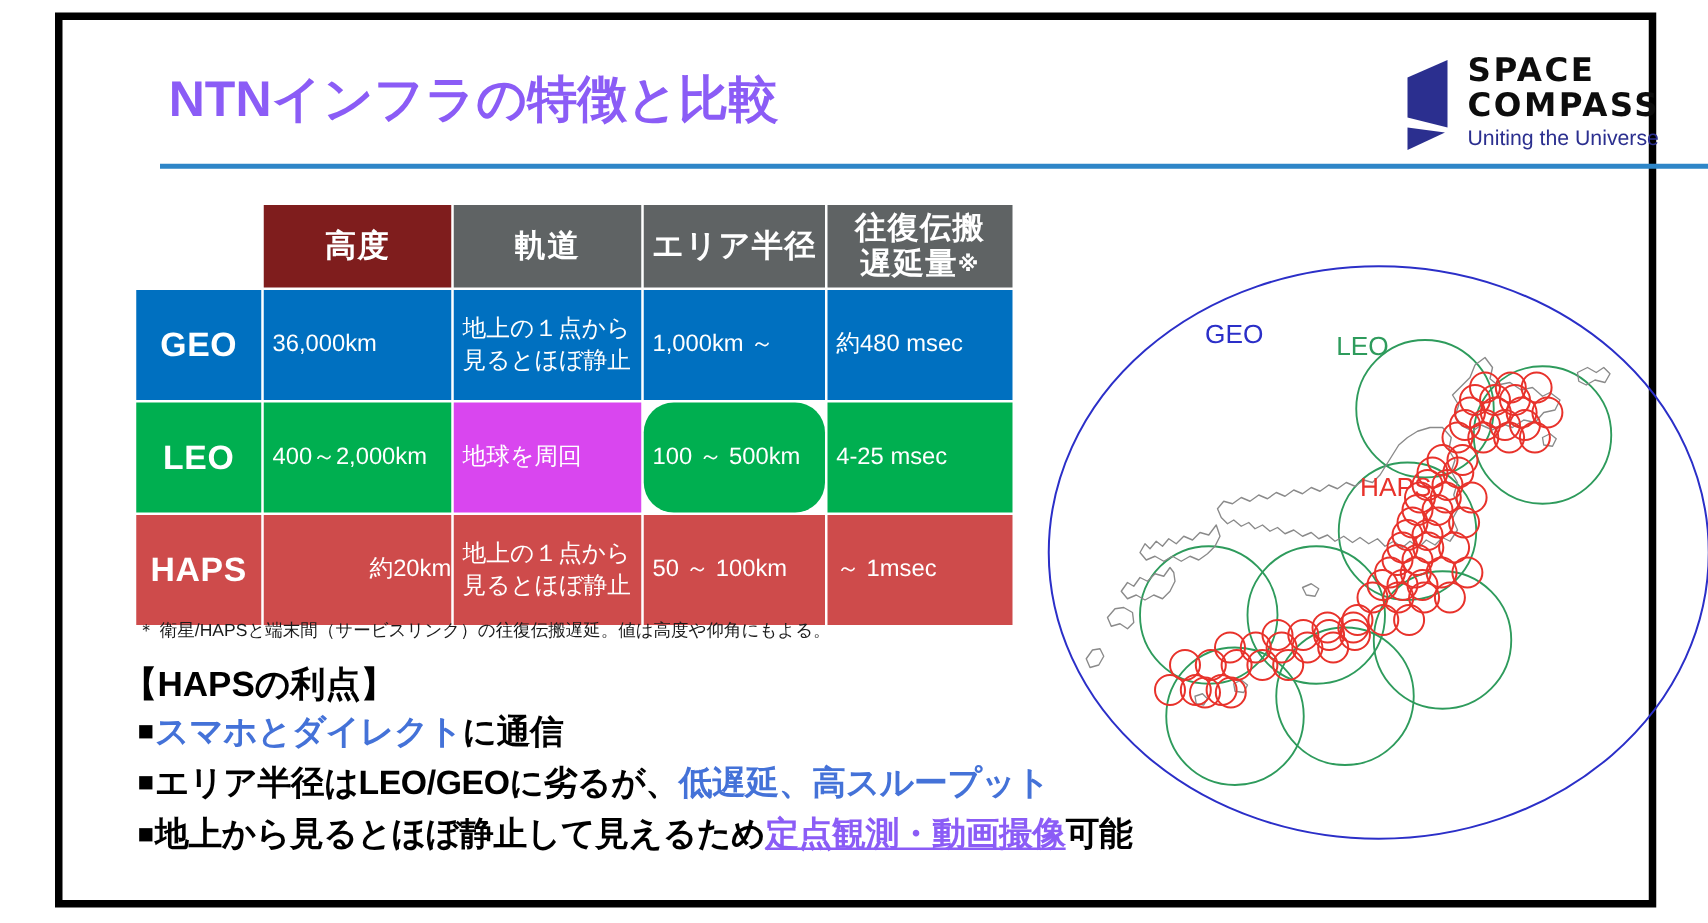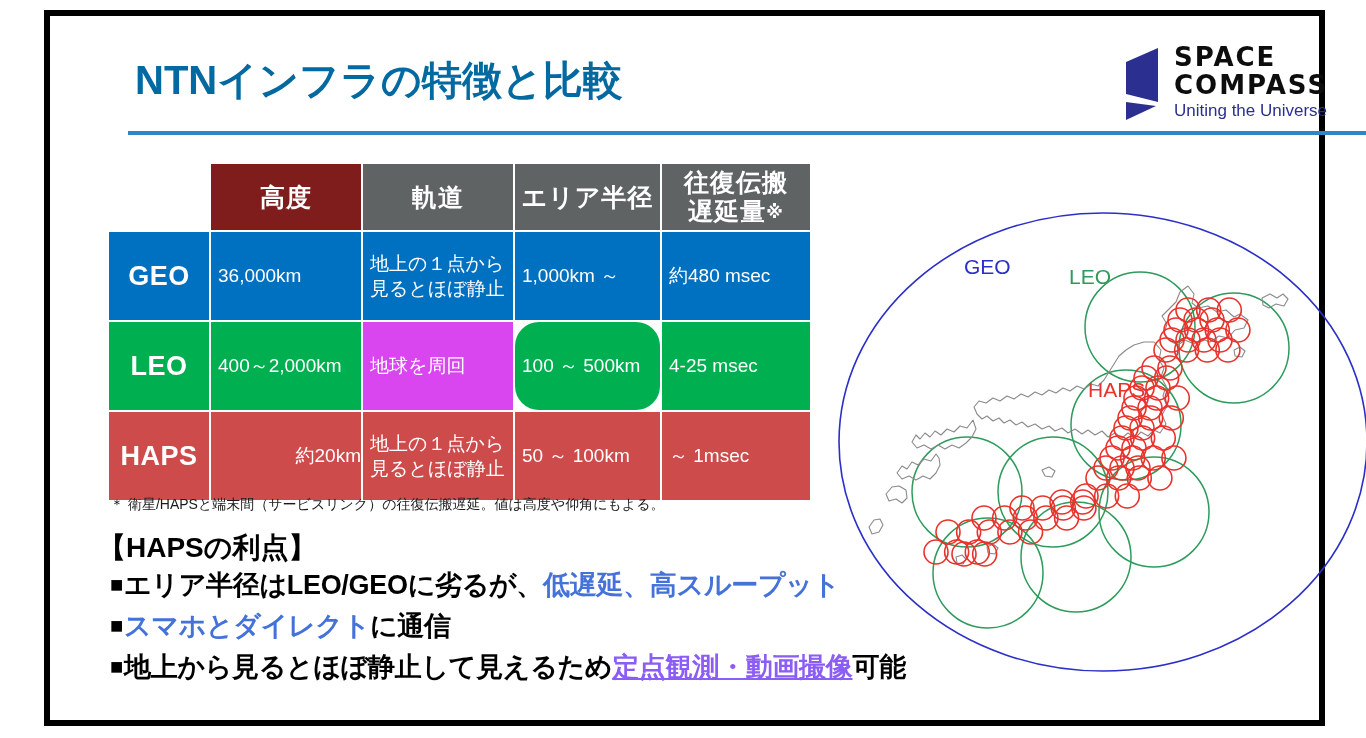--- a/index.html
+++ b/index.html
@@ -211,21 +211,21 @@
   .lbl-geo  { fill: #2b2fc8; font-family: "Liberation Sans", sans-serif; font-size: 21px; }
   .lbl-leo  { fill: #2e9b5c; font-family: "Liberation Sans", sans-serif; font-size: 21px; }
   .lbl-haps { fill: #e8322b; font-family: "Liberation Sans", sans-serif; font-size: 21px; }
 </style>
 </head>
 <body>
 
 <div id="slide">
   <div id="frame" style="border-color: rgb(0, 0, 0);">
 
-    <div id="page-title" style="color: #0369a1;">NTNインフラの特徴と比較</div>
+    <div id="page-title" style="color: #8b5cf6;">NTNインフラの特徴と比較</div>
     <div id="title-rule" style="background: rgb(46, 134, 200);"></div>
 
     <div id="logo">
       <svg id="logo-mark" viewBox="0 0 52 74">
         <path d="M42,2 L10,16 L10,48 L42,56 Z" fill="#2b2f8f"></path>
         <path d="M10,56 L40,60 L10,74 Z" fill="#2b2f8f"></path>
       </svg>
       <div id="logo-text">
         <div class="logo-word">SPACE</div>
         <div class="logo-word">COMPASS</div>
@@ -277,24 +277,24 @@
           <td class="data-cell col-delay" style="background: rgb(206, 75, 75);">～ 1msec</td>
         </tr>
       </tbody>
     </table>
 
     <div id="footnote">＊ 衛星/HAPSと端末間（サービスリンク）の往復伝搬遅延。値は高度や仰角にもよる。</div>
 
     <div id="benefits">
       <div id="benefits-heading">【HAPSの利点】</div>
       <div class="benefit-item">
-        <span class="bullet-sq">■</span><span>エリア半径はLEO/GEOに劣るが、</span><span class="hl" style="color: rgb(68, 114, 216);">低遅延、高スループット</span>
+        <span class="bullet-sq">■</span><span class="hl" style="color: rgb(68, 114, 216);">スマホとダイレクト</span><span>に通信</span>
       </div>
       <div class="benefit-item">
-        <span class="bullet-sq">■</span><span class="hl" style="color: rgb(68, 114, 216);">スマホとダイレクト</span><span>に通信</span>
+        <span class="bullet-sq">■</span><span>エリア半径はLEO/GEOに劣るが、</span><span class="hl" style="color: rgb(68, 114, 216);">低遅延、高スループット</span>
       </div>
       <div class="benefit-item">
         <span class="bullet-sq">■</span><span>地上から見るとほぼ静止して見えるため</span><span class="hl" style="color: #8b5cf6; text-decoration: underline;">定点観測・動画撮像</span><span>可能</span>
       </div>
     </div>
 
     <div id="coverage-diagram">
       <svg width="534" height="480" viewBox="0 0 534 480">
 
         <ellipse id="geo-ellipse" fill="none" stroke-width="1.6" cx="267" cy="240" rx="264" ry="229" stroke="#2b2fc8"></ellipse>

